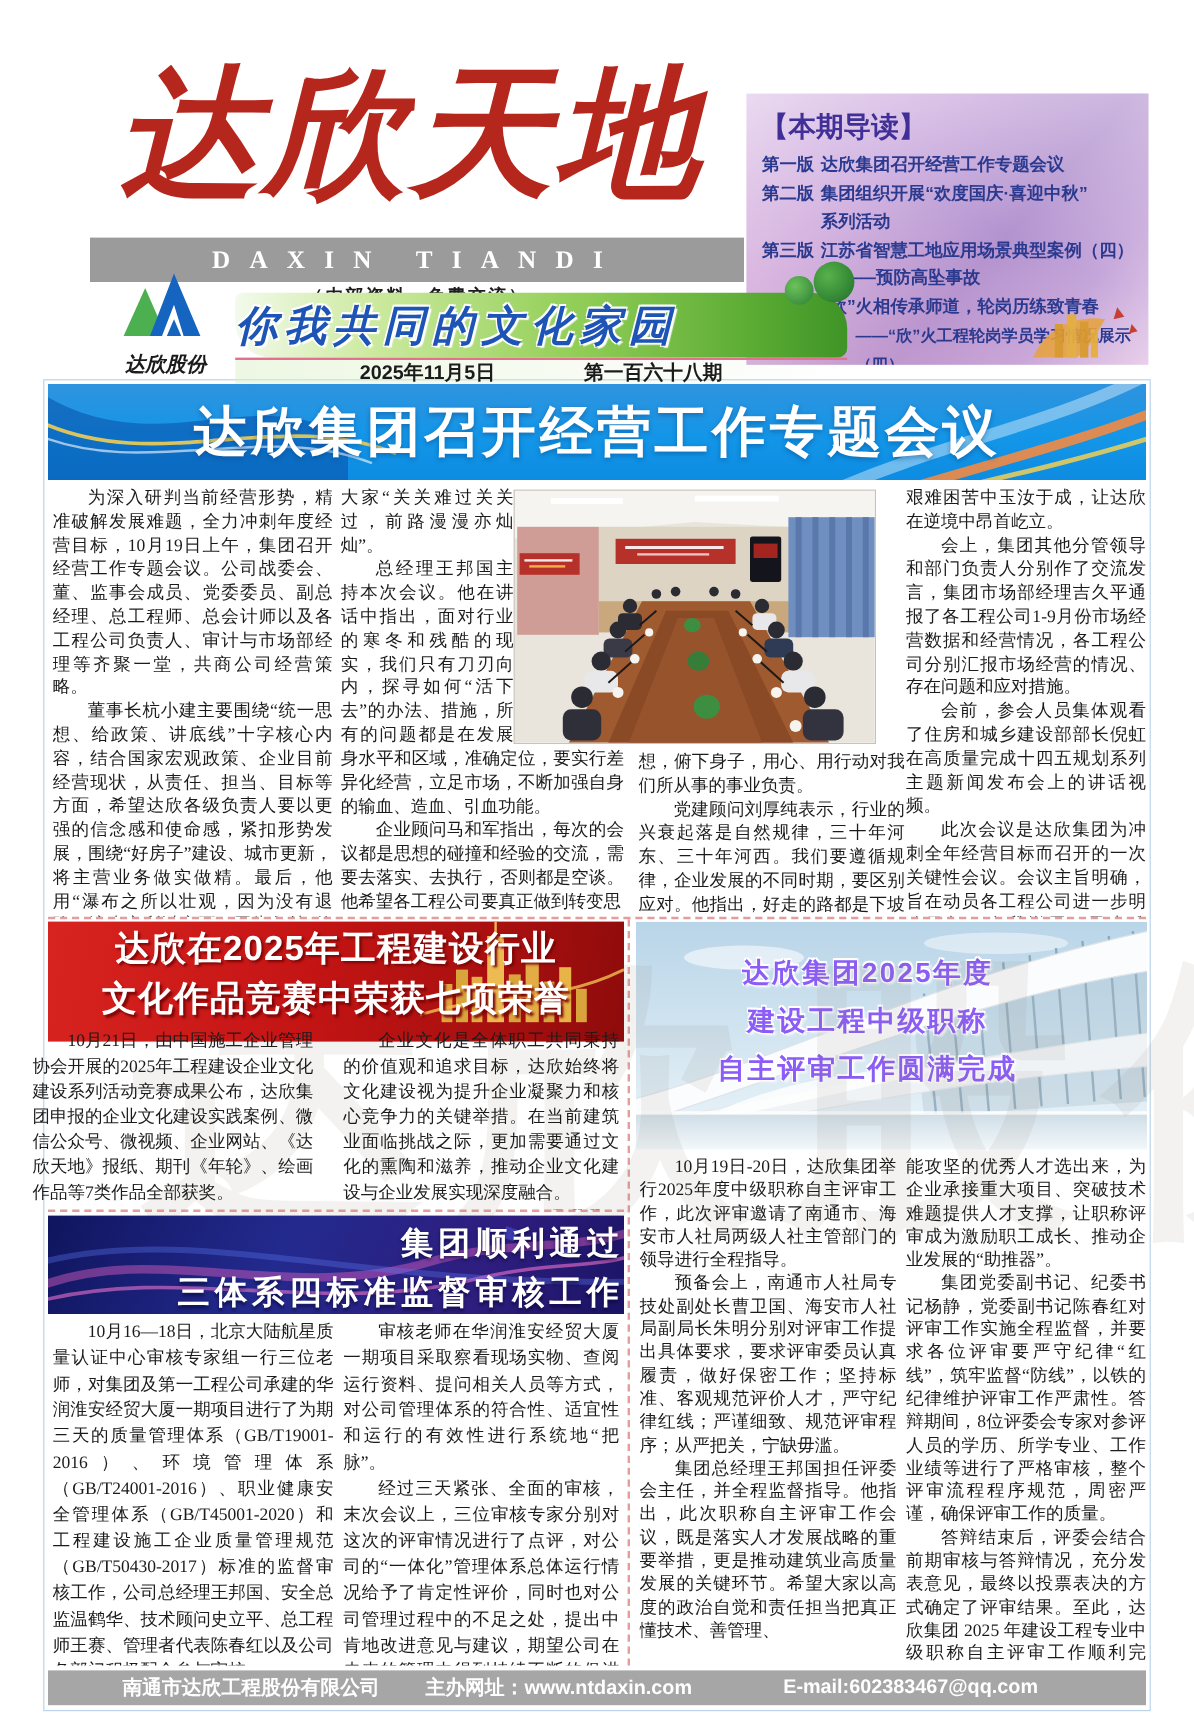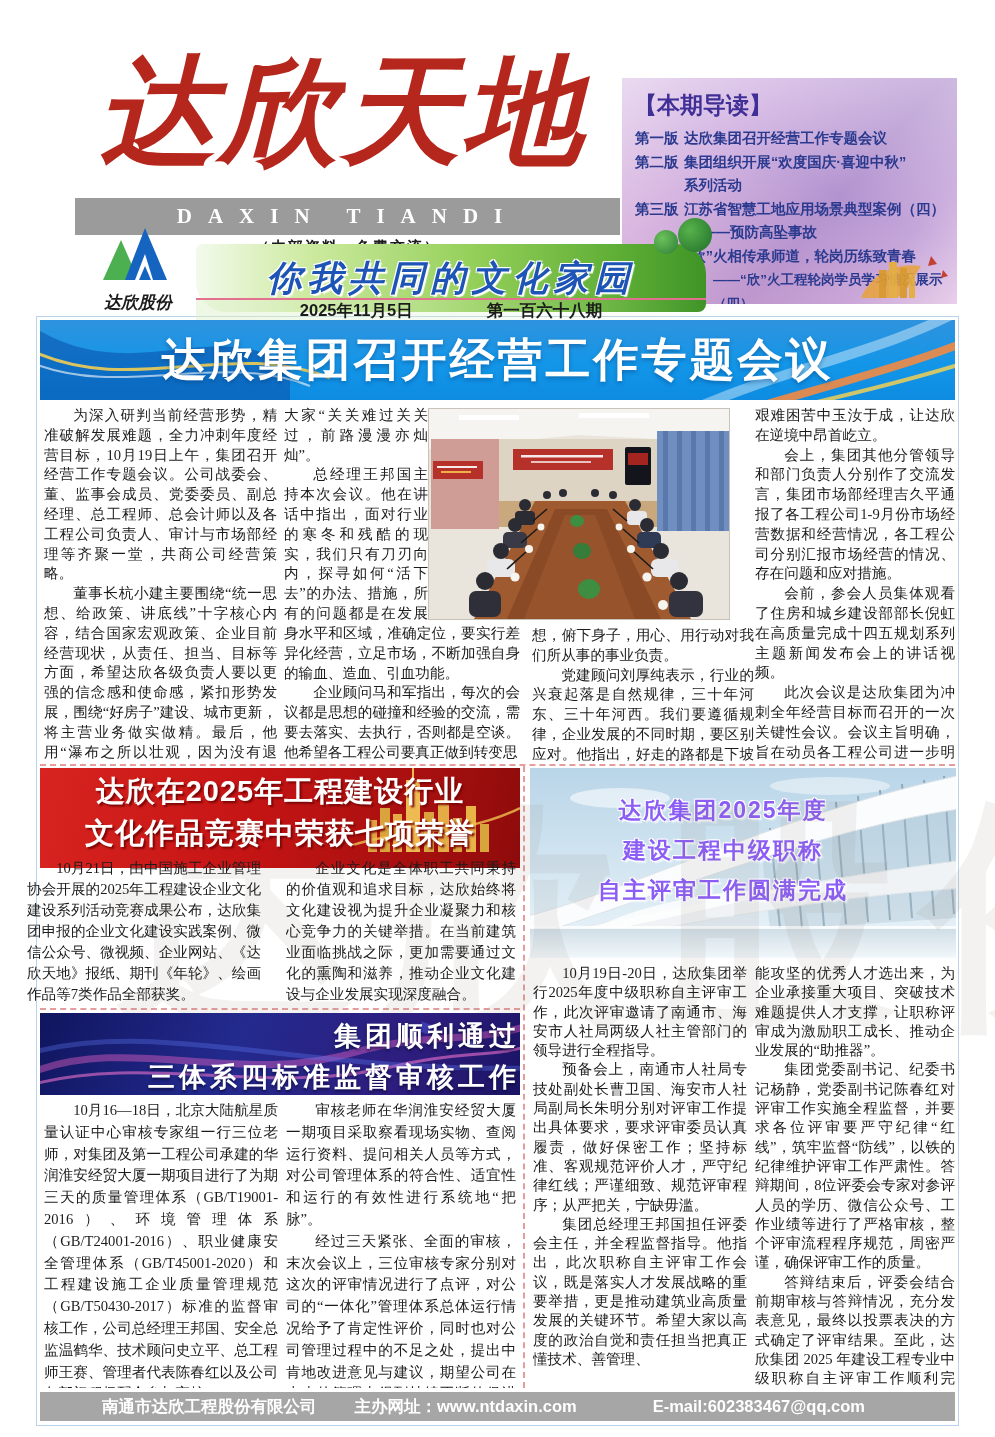--- a/index.html
+++ b/index.html
@@ -8,23 +8,23 @@
   .frame{left:36px;top:316px;width:921px;height:1108px;border:1px solid #b9d4ea;z-index:0;}
   
   .paper-title{left:62px;top:38px;width:560px;height:150px;font-size:118px;line-height:150px;font-weight:900;
     color:#b5271d;font-style:italic;letter-spacing:4px;white-space:nowrap;z-index:3;text-align:center;}
   .en-bar{left:75px;top:198px;width:545px;height:37px;background:#9b9b9b;color:#fff;display:flex;align-items:center;
     justify-content:center;font-family:"Liberation Serif",serif;font-size:21px;font-weight:700;letter-spacing:16px;z-index:3;}
   .mast-note{left:75px;top:238px;width:545px;text-align:center;font-size:15px;font-weight:700;letter-spacing:2px;z-index:3;
     font-family:"Liberation Sans","DejaVu Sans",sans-serif;}
   .logo-box{left:88px;top:224px;width:100px;height:86px;z-index:4;text-align:center;}
   .logo-name{font-size:17px;font-weight:700;font-style:italic;margin-top:1px;}
-  .green-banner{left:196px;top:244px;width:510px;height:68px;z-index:3;overflow:visible;
+  .green-banner{left:196px;top:244px;width:510px;height:54px;z-index:3;overflow:visible;
     background:linear-gradient(90deg,#f3faec 0%,#cdeaa0 22%,#93cf58 55%,#5aab33 85%,#3f9427 100%);
-    border-radius:6px 30px 8px 30px;display:flex;align-items:center;justify-content:center;}
+    border-radius:6px 30px 8px 30px;display:flex;align-items:center;justify-content:flex-start;}
   .slogan{font-size:35px;font-weight:900;font-style:italic;color:#1d54b5;letter-spacing:6px;white-space:nowrap;
     text-shadow:-1px -1px 0 #fff,1px -1px 0 #fff,-1px 1px 0 #fff,2px 2px 1px #fff;}
   .tree1{position:absolute;right:-6px;top:-26px;width:34px;height:34px;border-radius:50%;background:radial-gradient(circle at 35% 35%,#57b24a,#1f6e2a);}
   .tree2{position:absolute;right:28px;top:-14px;width:24px;height:24px;border-radius:50%;background:radial-gradient(circle at 35% 35%,#6cc25b,#2c7d33);}
   .date-row{left:196px;top:298px;width:510px;height:21px;border-top:2px solid #e2708e;display:flex;justify-content:center;
     gap:74px;align-items:center;font-size:16.5px;font-weight:700;z-index:3;
     font-family:"Liberation Sans","DejaVu Sans",sans-serif;background:linear-gradient(90deg,rgba(220,240,200,.5),rgba(255,255,255,0));}
   
   .digest{left:622px;top:78px;width:335px;height:226px;z-index:1;overflow:hidden;
     background:linear-gradient(132deg,#ead9f0 0%,#d3b6e3 30%,#b393cf 60%,#c5a6da 80%,#e8d2ec 100%);}
@@ -347,21 +347,21 @@
     <div>自主评审工作圆满完成</div>
   </div>
 </div>
 <div class="abs txt a4 a4-colA">
   <p class="pp ind">10月19日-20日，达欣集团举行2025年度中级职称自主评审工作，此次评审邀请了南通市、海安市人社局两级人社主管部门的领导进行全程指导。</p>
   <p class="pp ind">预备会上，南通市人社局专技处副处长曹卫国、海安市人社局副局长朱明分别对评审工作提出具体要求，要求评审委员认真履责，做好保密工作；坚持标准、客观规范评价人才，严守纪律红线；严谨细致、规范评审程序；从严把关，宁缺毋滥。</p>
   <p class="pp ind">集团总经理王邦国担任评委会主任，并全程监督指导。他指出，此次职称自主评审工作会议，既是落实人才发展战略的重要举措，更是推动建筑业高质量发展的关键环节。希望大家以高度的政治自觉和责任担当把真正懂技术、善管理、</p>
 </div>
 <div class="abs txt a4 a4-colB">
   <p class="pp">能攻坚的优秀人才选出来，为企业承接重大项目、突破技术难题提供人才支撑，让职称评审成为激励职工成长、推动企业发展的“助推器”。</p>
-  <p class="pp ind">集团党委副书记、纪委书记杨静，党委副书记陈春红对评审工作实施全程监督，并要求各位评审要严守纪律“红线”，筑牢监督“防线”，以铁的纪律维护评审工作严肃性。答辩期间，8位评委会专家对参评人员的学历、微信公众号、工作业绩等进行了严格审核，整个评审流程程序规范，周密严谨，确保评审工作的质量。</p>
+  <p class="pp ind">集团党委副书记、纪委书记杨静，党委副书记陈春红对评审工作实施全程监督，并要求各位评审要严守纪律“红线”，筑牢监督“防线”，以铁的纪律维护评审工作严肃性。答辩期间，8位评委会专家对参评人员的学历、所学专业、工作业绩等进行了严格审核，整个评审流程程序规范，周密严谨，确保评审工作的质量。</p>
   <p class="pp ind">答辩结束后，评委会结合前期审核与答辩情况，充分发表意见，最终以投票表决的方式确定了评审结果。至此，达欣集团 2025 年建设工程专业中级职称自主评审工作顺利完成。</p>
 
 </div>
 
 <div class="abs watermark">达欣股份</div>
 
 <div class="abs footer">
   <span class="f1">南通市达欣工程股份有限公司</span>
   <span class="f2">主办</span>
   <span class="f3">网址：www.ntdaxin.com</span>

